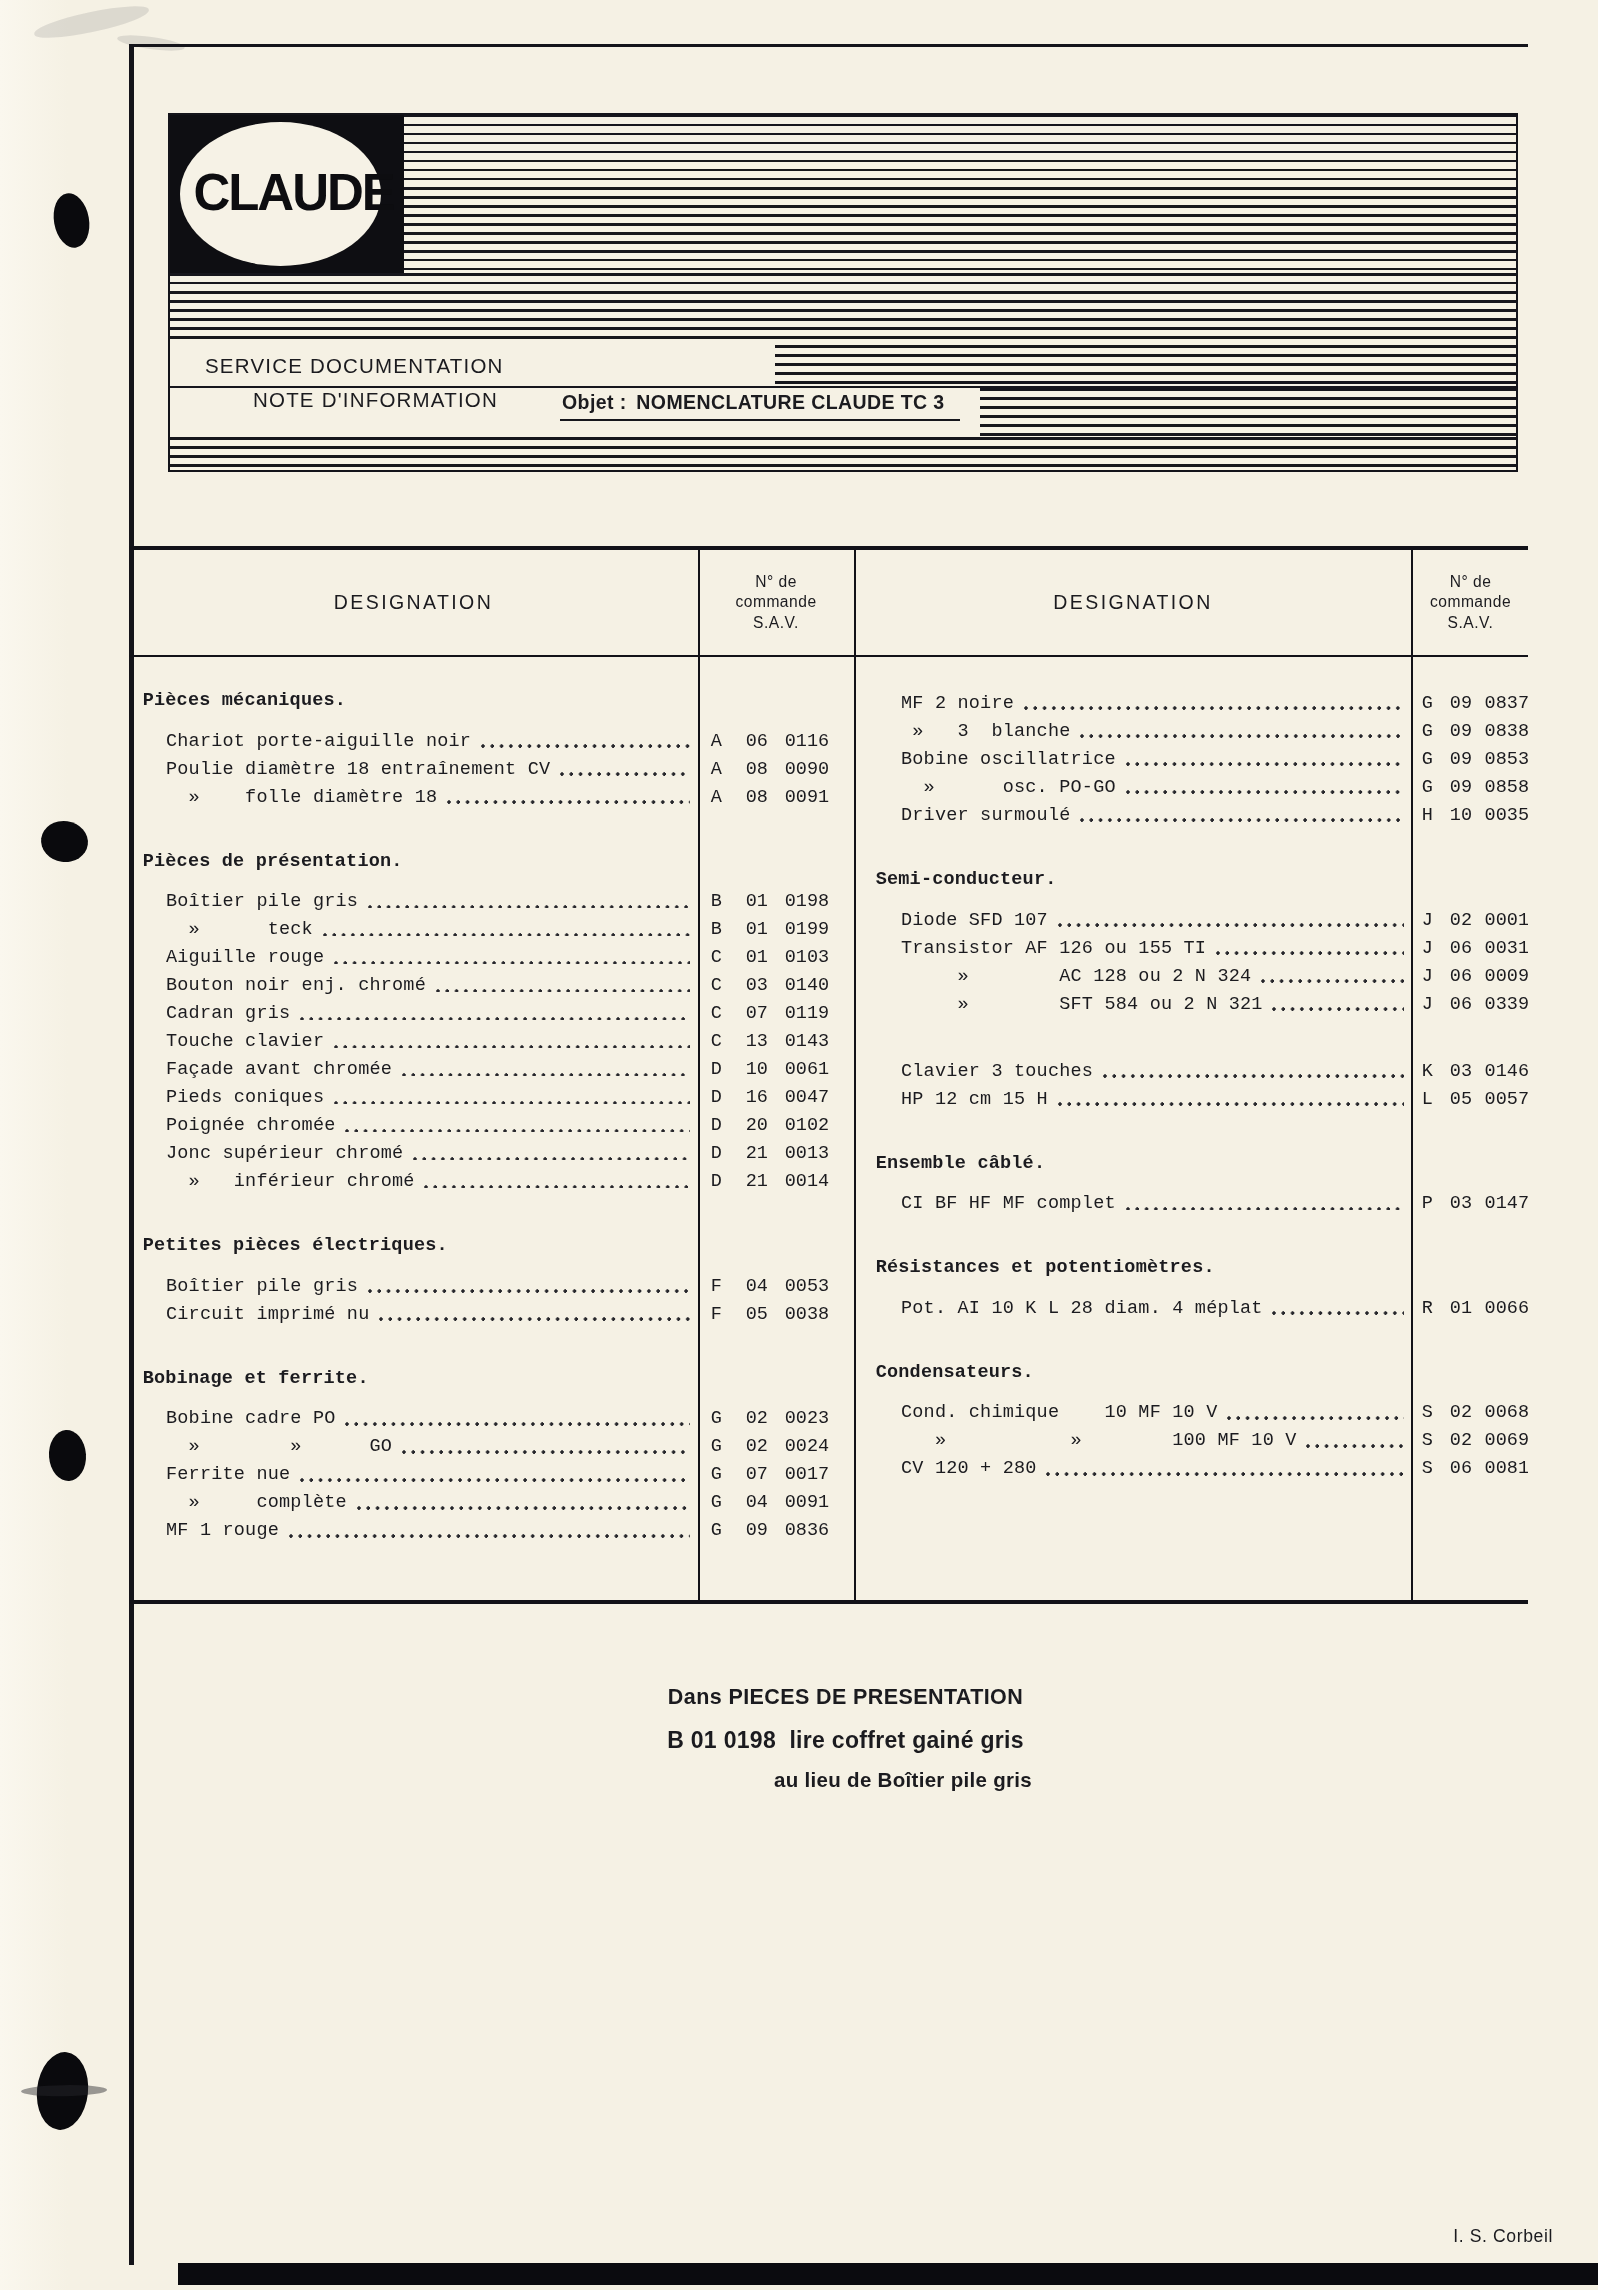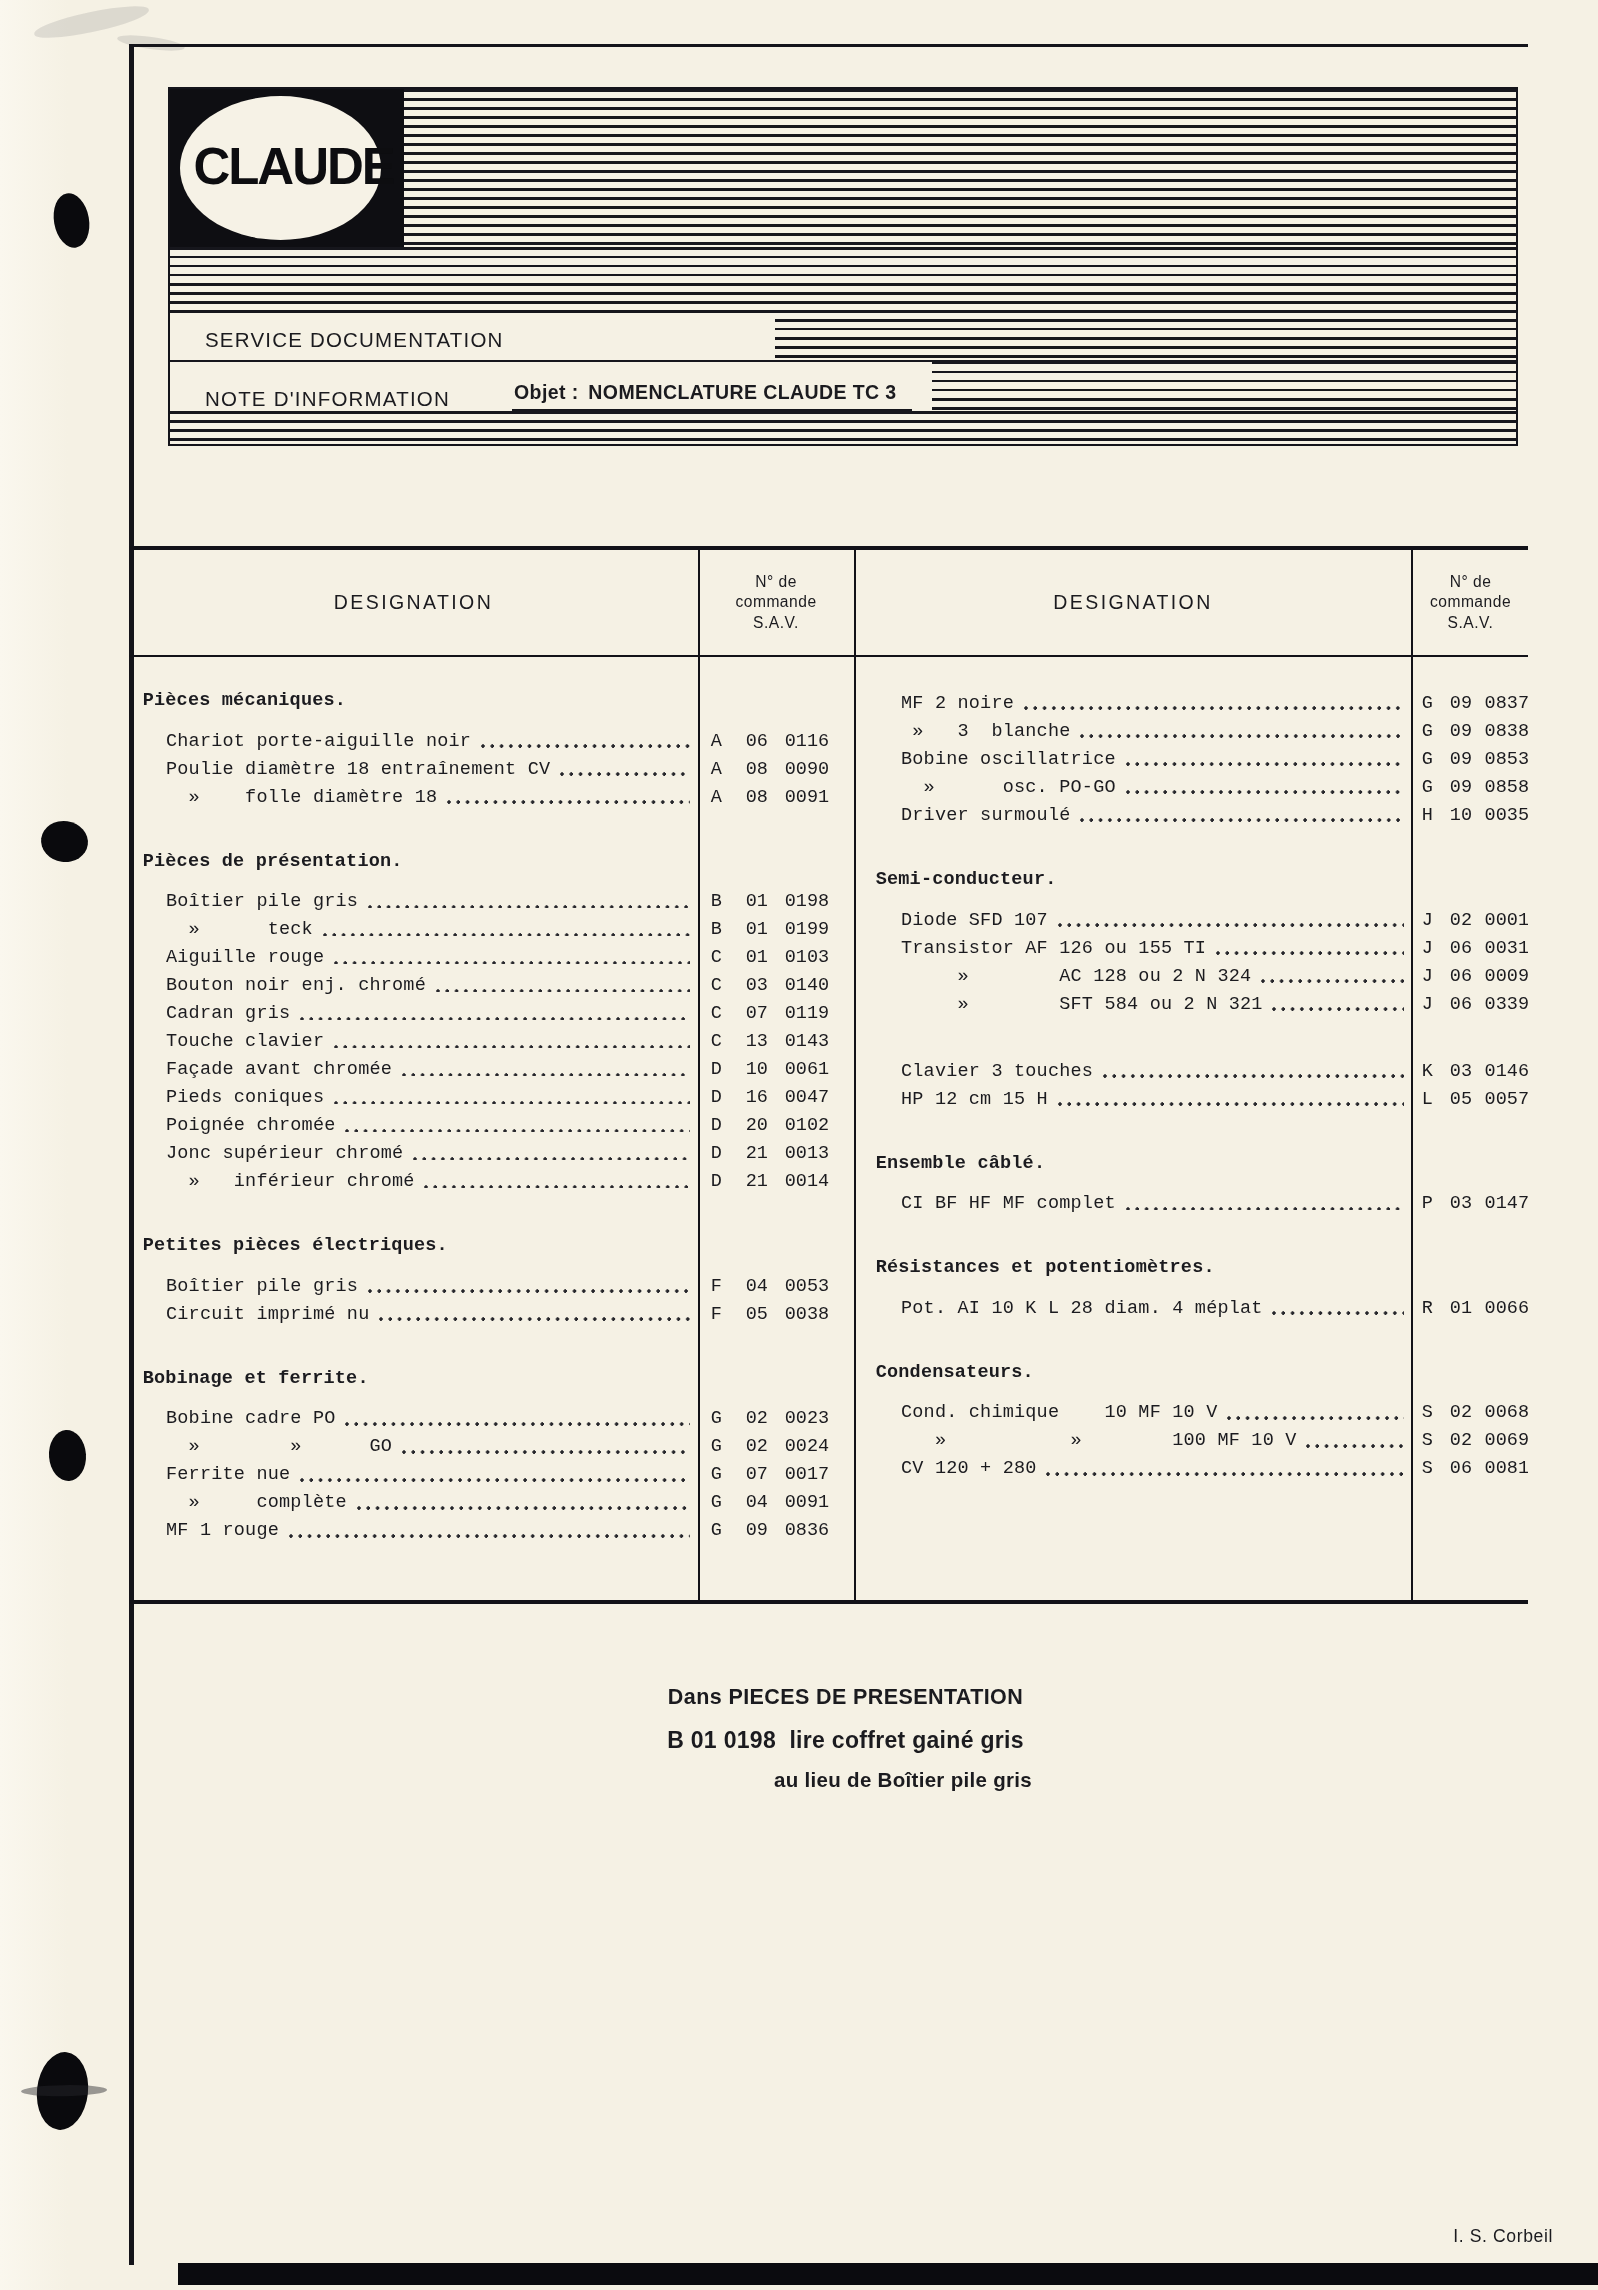--- a/index.html
+++ b/index.html
@@ -26,33 +26,33 @@
 
   
   .frame-top  { position:absolute; left:129px; top:44px; width:1399px; height:2.9px; background:#14141a; }
   .frame-left { position:absolute; left:129px; top:44px; width:4.9px; height:2221px; background:#14141a; }
   .bottom-bar { position:absolute; left:178px; top:2263px; right:0; height:22.4px; background:#0b0b0f; }
 
   
   .stripes { background-image:repeating-linear-gradient(180deg,#16161c 0px,#16161c 2.5px,transparent 2.5px,transparent 9px); }
 
   
-  .header-box { position:absolute; left:168px; top:87px; width:1350px; height:359px;
+  .header-box { position:absolute; left:168px; top:113px; width:1350px; height:359px;
                 border:2px solid #14141a; display:flex; flex-direction:column; background:#f5f1e4; }
   .h-row1 { height:158px; display:flex; }
   .logo { width:234px; flex:none; background:#0e0e12; position:relative; }
   .logo-disc { position:absolute; left:9.8px; top:6.8px; width:201px; height:144px; border-radius:50%; background:#f6f2e6; }
   .logo-text { position:absolute; left:23.4px; top:50%; transform:translateY(-53%); font-size:51px;
                font-weight:800; letter-spacing:-2px; color:#0d0d10; }
   .h-fill { flex:1; }
   .h-row2 { height:72px; }
   .h-row3 { height:43px; display:flex; align-items:center; border-bottom:2px solid #16161c; }
   .service-text { padding-left:35px; font-size:20.5px; letter-spacing:1.2px; width:605px; flex:none; }
   .h-row3 .stripes { flex:1; align-self:stretch; }
-  .h-row4 { height:49px; display:flex; align-items:flex-end; }
+  .h-row4 { height:49px; display:flex; align-items:flex-start;margin-left:48px; }
   .note-text { padding-left:35px; font-size:20.5px; letter-spacing:1.2px; width:342px; flex:none; }
   .objet { font-weight:bold; font-size:19.5px; border-bottom:2.9px solid #16161c; padding:2.9px 15.6px 4.9px 2px;
            letter-spacing:0.4px; white-space:pre; }
   .objet .objet-label { margin-right:9.8px; }
   .h-row4 .stripes { flex:1; align-self:stretch; margin-left:19.5px; }
   .h-row5 { flex:1; }
 
   
   .doc-table { position:absolute; left:129px; top:546px; width:1399px; height:1058px;
                border-top:4.9px solid #121218; border-bottom:4.9px solid #121218; }

